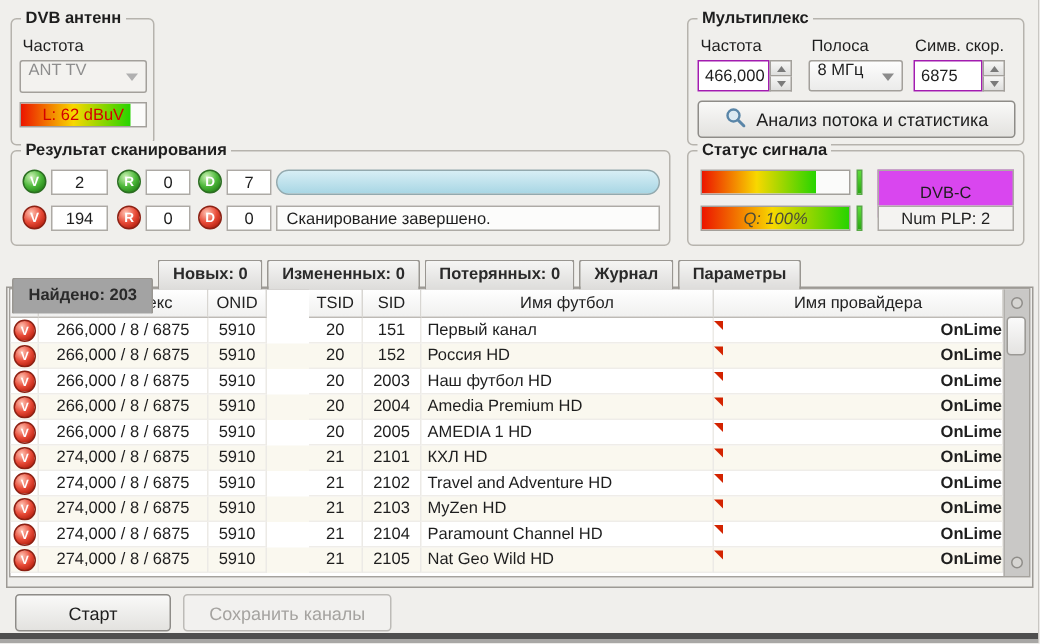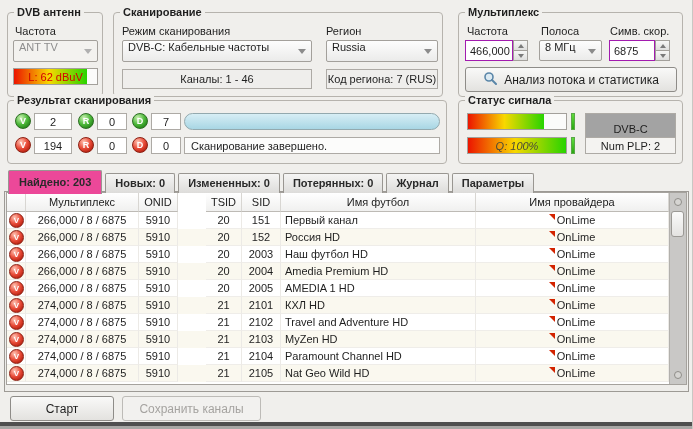--- a/index.html
+++ b/index.html
@@ -57,42 +57,42 @@
 
   
   .progress{position:absolute;border:1px solid #93a9ae;border-radius:9px;box-sizing:border-box;
             background:linear-gradient(#d7eef5,#a8d6e4);}
 
   
   .tabs{position:absolute;left:8px;top:169px;display:flex;align-items:flex-end;z-index:3;}
   .tab{border:1px solid #999691;border-bottom:none;background:linear-gradient(#f5f5f4,#dddcda);
        padding:3px 9px 4px;font-weight:bold;color:#2a2a2a;margin-right:3px;border-radius:2px 2px 0 0;
        white-space:nowrap;}
-  .tab.active{background:#ec4899;padding:5px 10px 6px;position:relative;top:1px;z-index:4;}
+  .tab.active{background:#a3a3a3;padding:5px 10px 6px;position:relative;top:16px;z-index:4;}
 
   
   .tabpanel{position:absolute;left:4px;top:191px;width:685px;height:201px;border:1px solid #9d9a95;
             background:#eeedea;box-sizing:border-box;z-index:2;}
   .table{position:absolute;left:1px;top:0px;width:681px;height:193px;border:1px solid #a5a29d;
          background:#fff;box-sizing:border-box;display:flex;}
   .tmain{flex:1;display:flex;flex-direction:column;overflow:hidden;}
   .thead{display:flex;height:19px;flex:0 0 auto;}
   .th{background:linear-gradient(#ffffff,#f0f0ef);border-right:1px solid #d8d6d2;border-bottom:1px solid #bdbab5;
       display:flex;align-items:center;justify-content:center;box-sizing:border-box;color:#222;white-space:nowrap;overflow:hidden;}
   .trow{display:flex;height:17px;flex:0 0 auto;background:#fff;}
   .trow.alt{background:#faf8ef;}
   .tc{border-right:1px solid #eceae6;border-bottom:1px solid #efede9;display:flex;align-items:center;
       justify-content:center;box-sizing:border-box;white-space:nowrap;overflow:hidden;}
   .c-icon{width:19px;}
   .c-mux{width:113px;}
   .c-onid{width:39px;}
   .c-tsid{width:36px;margin-left:28px;}
   .c-sid{width:39px;}
   .c-serv{width:195px;justify-content:flex-start;padding-left:4px;}
-  .c-prov{flex:1;justify-content:center;align-items:flex-start;padding-top:2px;}
+  .c-prov{flex:1;justify-content:space-between;align-items:flex-start;padding-top:2px;font-weight:bold;}
   .redflag{width:0;height:0;border-top:6px solid #d32300;border-left:6px solid transparent;margin:0 2px 0 0;}
   .c-icon .ball{margin-left:1px;}
 
   
   .vscroll{width:17px;background:#c9c8c6;border-left:1px solid #b2b0ac;display:flex;flex-direction:column;
            align-items:center;box-sizing:border-box;position:relative;}
   .scirc{width:8px;height:8px;border-radius:50%;border:1px solid #8f8d89;background:#d6d5d2;box-sizing:border-box;
          position:absolute;left:4px;}
   .scirc.top{top:5px;}
   .scirc.bot{bottom:5px;}
@@ -120,35 +120,20 @@
     <div class="combo disabled" style="left:5px;top:27px;width:85px;height:22px;">
       <span>ANT TV</span>
       <span class="arr"></span>
     </div>
     <div class="sigbar" style="left:5px;top:55px;width:85px;height:17px;">
       <div class="sigfill" style="width:88%;"></div>
       <div class="sigtext" style="color:#d40000;">L: 62 dBuV</div>
     </div>
   </div>
 
-  <div class="group" style="left:113px;top:12px;width:330px;height:85px;">
-    <div class="gtitle">Сканирование</div>
-    <div class="lbl" style="left:8px;top:12px;">Режим сканирования</div>
-    <div class="combo" style="left:8px;top:27px;width:190px;height:22px;">
-      <span>DVB-C: Кабельные частоты</span>
-      <span class="arr"></span>
-    </div>
-    <div class="lbl" style="left:212px;top:12px;">Регион</div>
-    <div class="combo" style="left:212px;top:27px;width:112px;height:22px;">
-      <span>Russia</span>
-      <span class="arr"></span>
-    </div>
-    <div class="sunken" style="left:8px;top:56px;width:190px;height:20px;">Каналы: 1 - 46</div>
-    <div class="sunken" style="left:212px;top:56px;width:112px;height:20px;">Код региона: 7 (RUS)</div>
-  </div>
 
   <div class="group" style="left:458px;top:12px;width:225px;height:85px;">
     <div class="gtitle" style="max-width:200px;">Мультиплекс</div>
     <div class="lbl" style="left:8px;top:12px;">Частота</div>
     <div class="edit" style="left:6px;top:27px;width:48px;height:21px;">
       <span>466,000</span>
     </div>
     <div class="spin" style="left:54px;top:27px;height:21px;">
       <div class="sb">
           <span class="tri-up"></span>
@@ -204,21 +189,21 @@
     <div class="counter" style="left:143px;top:36px;width:30px;height:17px;">0</div>
     <div class="statusfield" style="left:176px;top:36px;width:256px;height:17px;">Сканирование завершено.</div>
   </div>
 
   <div class="group" style="left:458px;top:100px;width:225px;height:64px;">
     <div class="gtitle">Статус сигнала</div>
     <div class="sigbar" style="left:8px;top:12px;width:100px;height:17px;">
       <div class="sigfill" style="width:78%;"></div>
     </div>
     <div class="tick" style="left:112px;top:12px;height:17px;"></div>
-    <div class="sunken" style="left:126px;top:12px;width:91px;height:32px;background:#a3a3a3;">DVB-C</div>
+    <div class="sunken" style="left:126px;top:12px;width:91px;height:32px;background:#d946ef;">DVB-C</div>
     <div class="sigbar" style="left:8px;top:36px;width:100px;height:17px;">
       <div class="sigfill" style="width:100%;"></div>
       <div class="sigtext" style="color:#4a4a38;font-style:italic;">Q: 100%</div>
     </div>
     <div class="tick" style="left:112px;top:36px;height:17px;"></div>
     <div class="sunken" style="left:126px;top:36px;width:91px;height:17px;background:#f4f3f1;">Num PLP: 2</div>
   </div>
 
   <div class="tabs">
     <div class="tab active">Найдено: 203</div>

